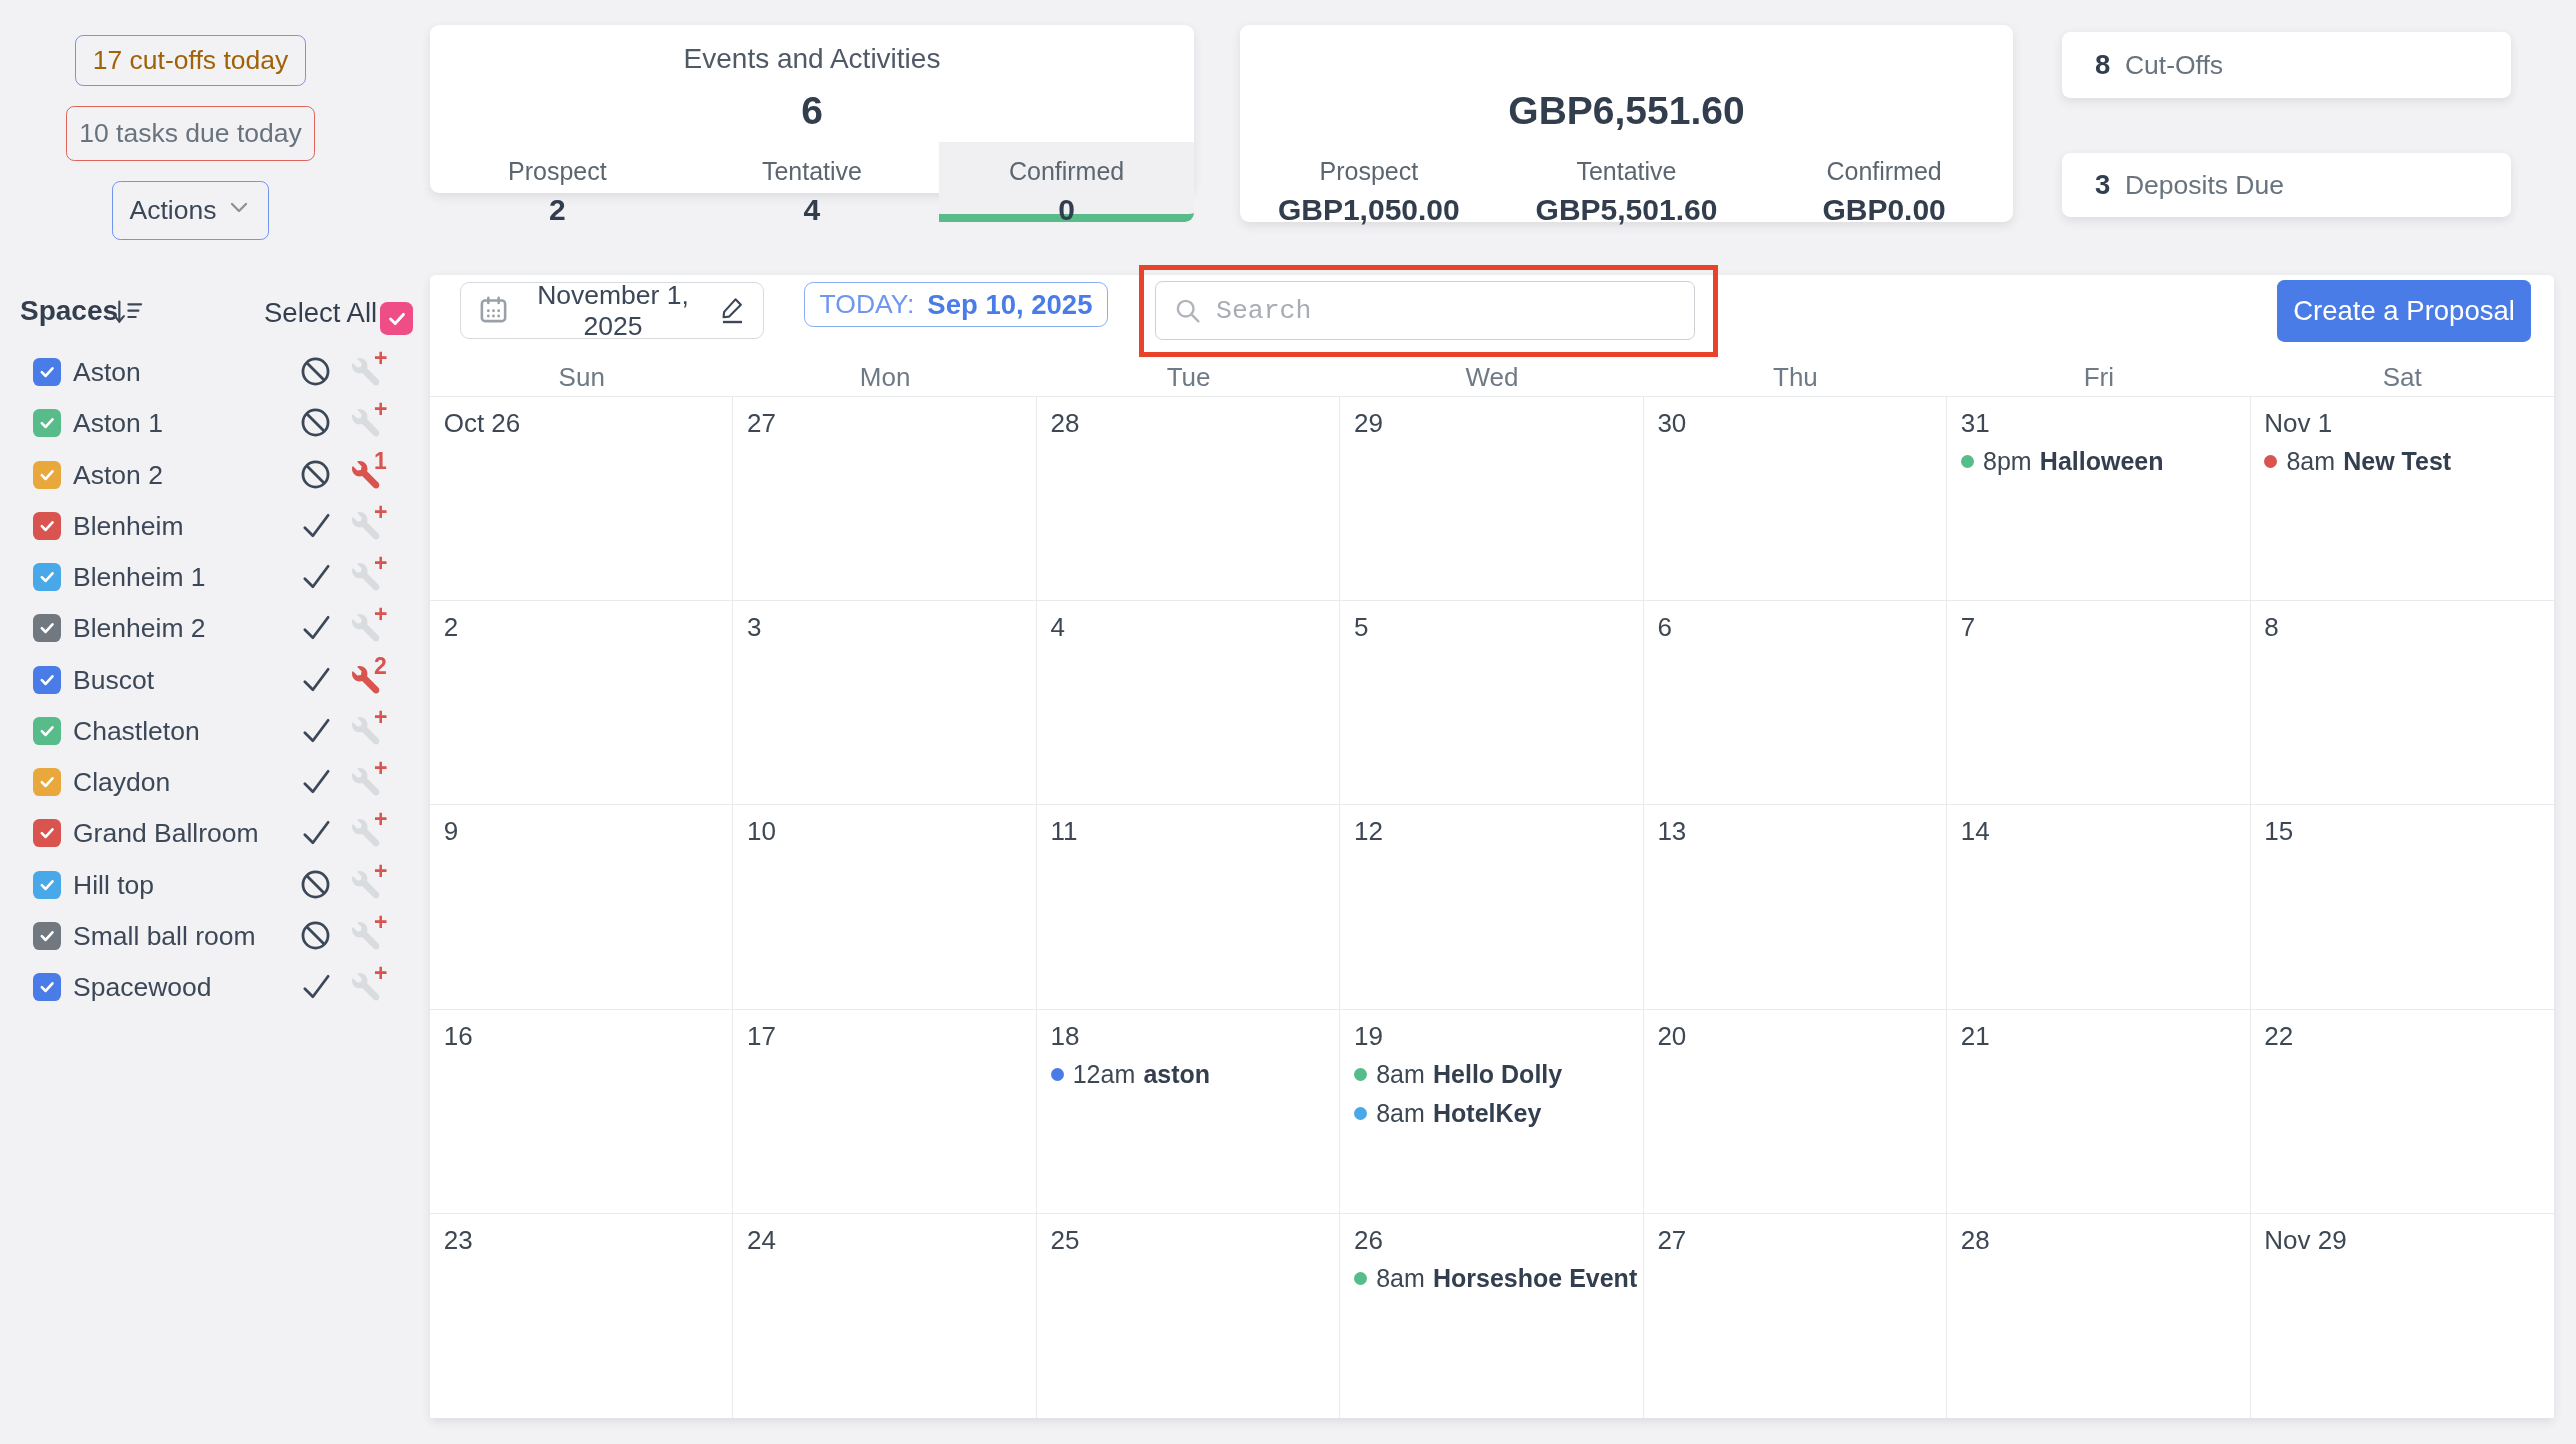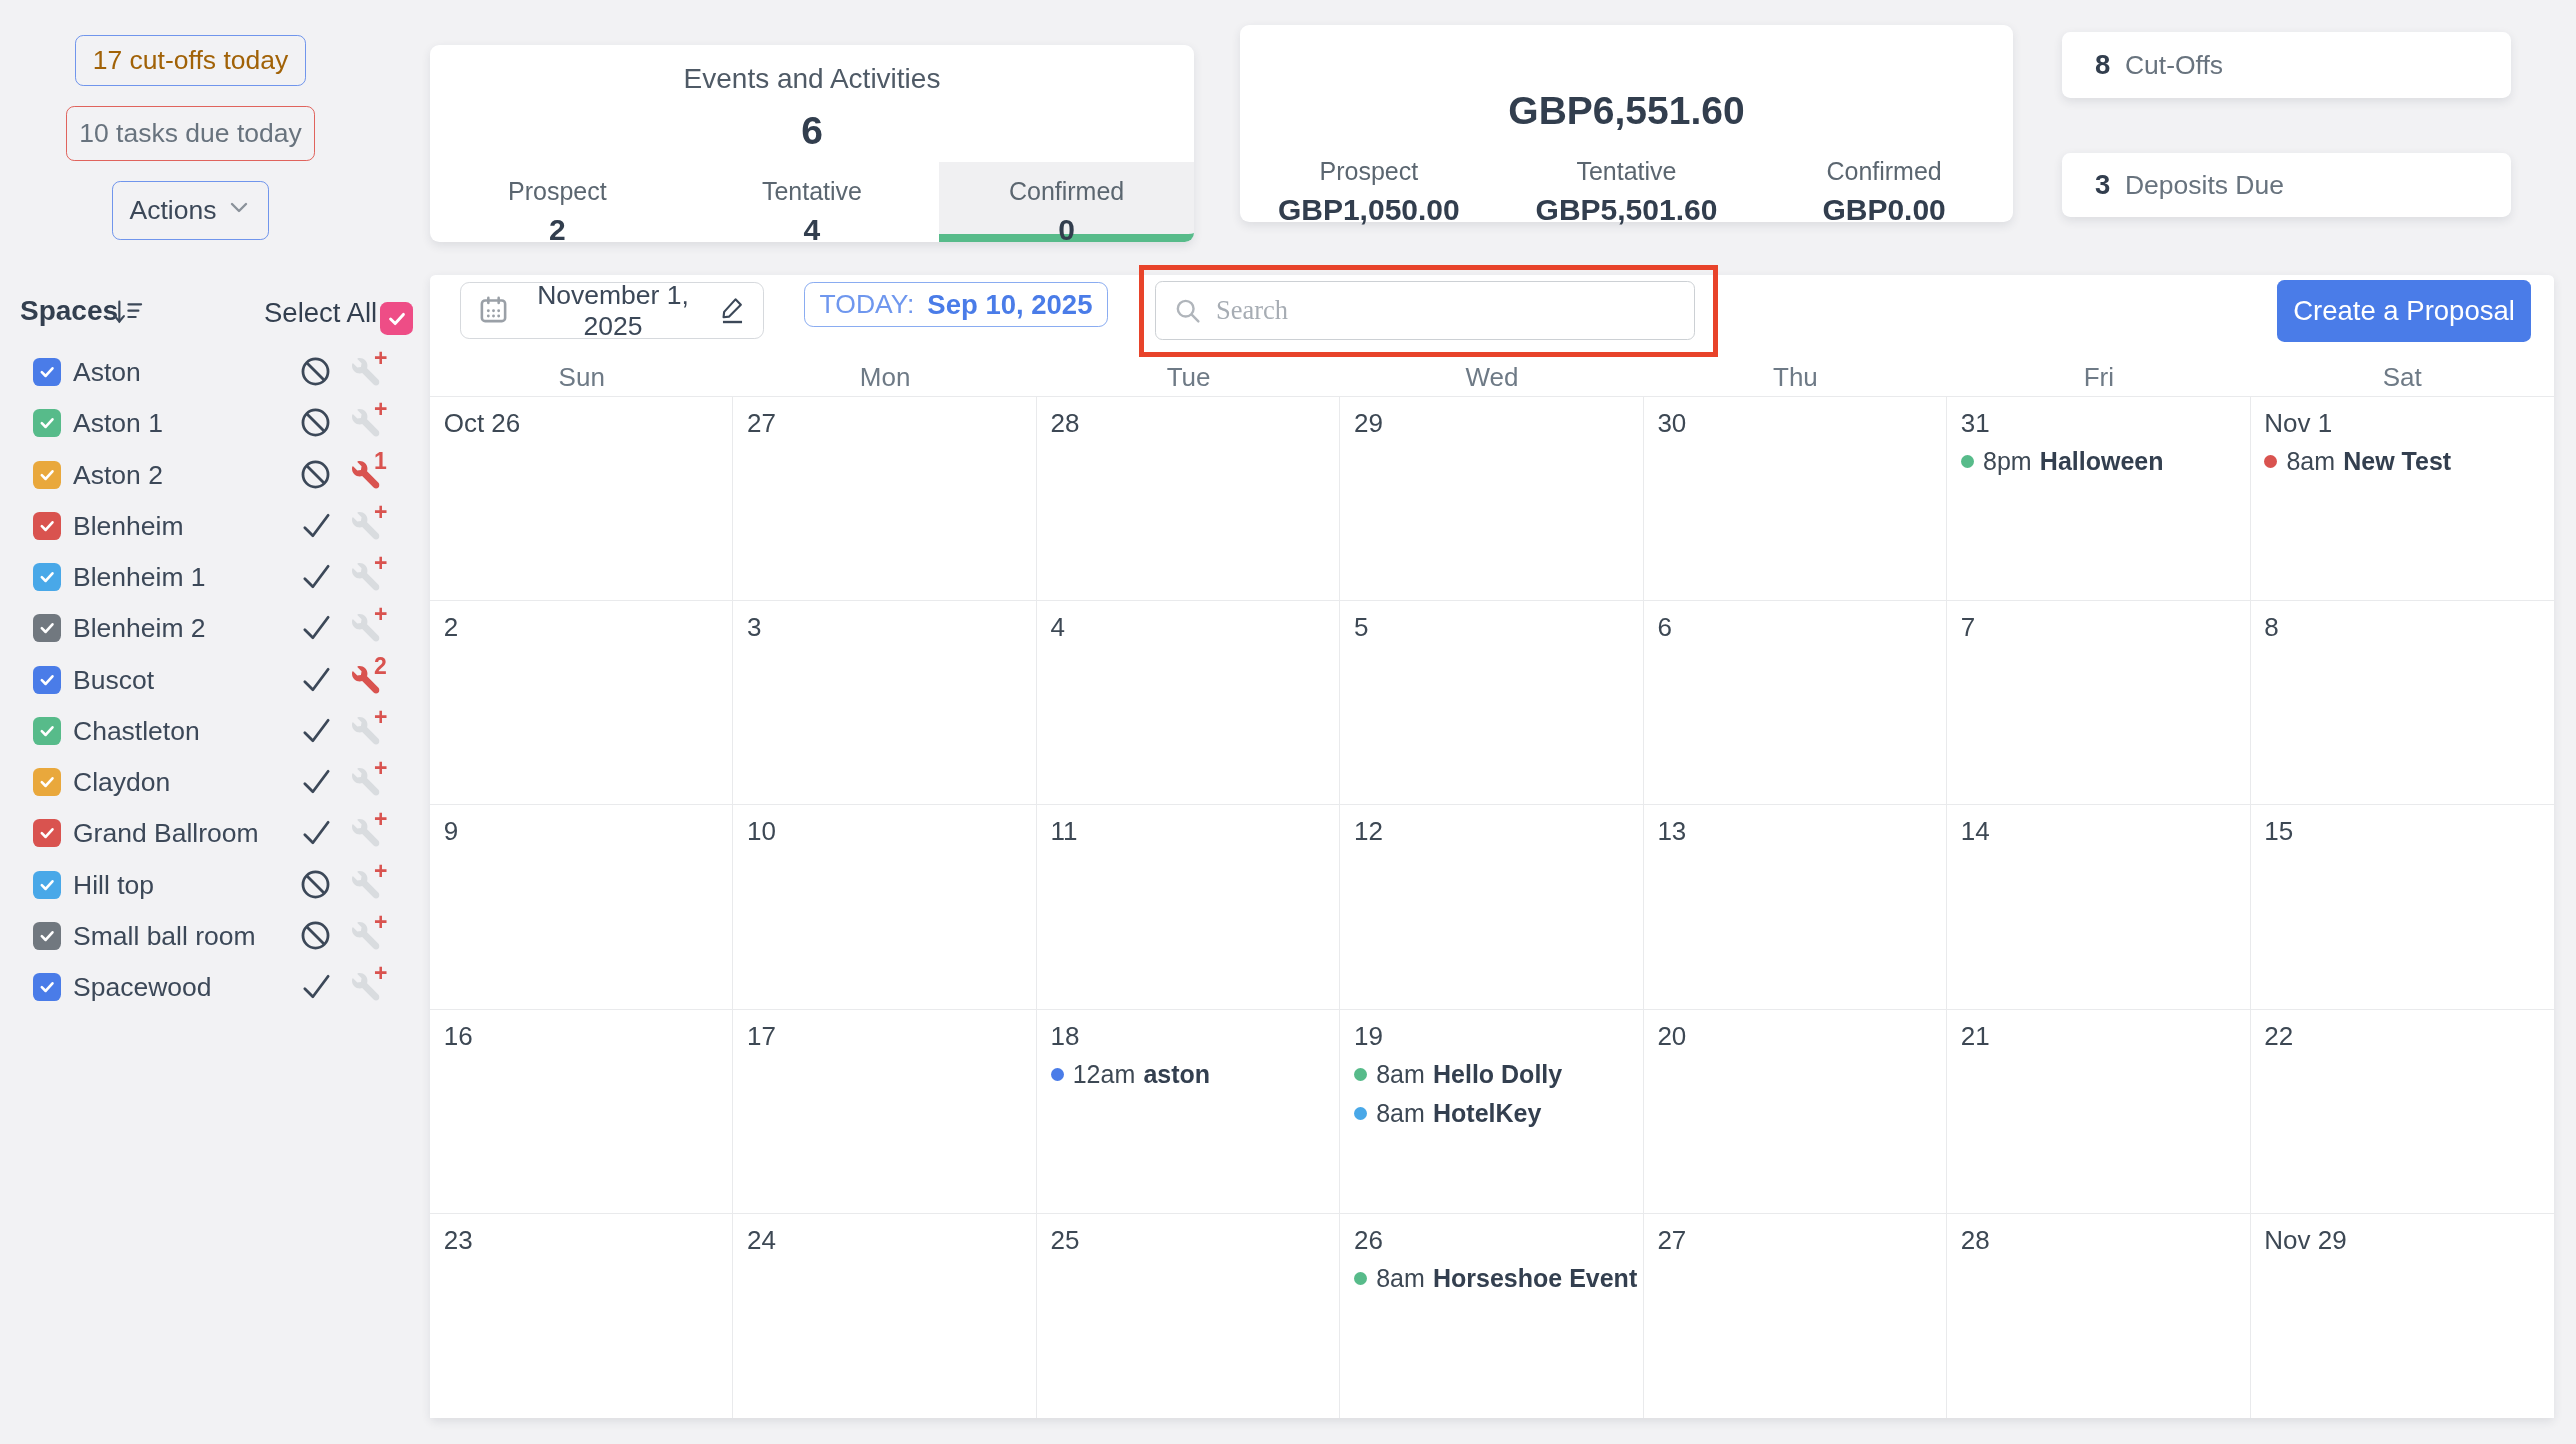--- a/index.html
+++ b/index.html
@@ -20,21 +20,21 @@
   .btn-outline {
     display: flex; align-items: center; justify-content: center;
     border-radius: 8.2px; background: transparent; cursor: pointer;
     font-size: 26.5px;
   }
   
   #btn-cutoffs { left: 75px; top: 35px; width: 231px; height: 51px; border: 1.8px solid #7095ec; color: #a16207; }
   #btn-tasks   { left: 66px; top: 106px; width: 249px; height: 55px; border: 1.8px solid #e0635c; color: #68737e; }
   #btn-actions { left: 112px; top: 181px; width: 157px; height: 59px; border: 1.8px solid #7095ec; color: #3c4858; gap: 11px; }
   
-  #events-card  { left: 430px; top: 25px; width: 764px; height: 197px; margin-top: 20px; }
+  #events-card  { left: 430px; top: 25px; width: 764px; height: 168px; }
   #revenue-card { left: 1240px; top: 25px; width: 773px; height: 197px; }
   .sum-title { position: absolute; top: 18.3px; width: 100%; text-align: center; font-size: 28px; color: #4f5a66; }
   .sum-total { position: absolute; top: 64px; width: 100%; text-align: center; font-size: 39px; font-weight: bold; color: #323e4e; }
   .sum-col { position: absolute; top: 117px; width: 33.33%; height: 80px; text-align: center; }
   .sum-col .lbl { margin-top: 14.6px; font-size: 25px; color: #5b6670; }
   .sum-col .val { margin-top: 7.3px; font-size: 30px; font-weight: 600; color: #323e4e; }
   .sum-col.c0 { left: 0; } .sum-col.c1 { left: 33.33%; } .sum-col.c2 { left: 66.66%; }
   .sum-col.active { background: #f0f0f2; border-bottom: 8.2px solid #57bb8a; border-radius: 0 0 9.2px 0; }
   .mini-card { display: flex; align-items: center; padding-left: 33px; gap: 14.6px; border-radius: 8.2px; }
   #cutoffs-card  { left: 2062px; top: 32px; width: 449px; height: 66px; }
@@ -58,21 +58,21 @@
   #calendar-panel { left: 430px; top: 275px; width: 2124px; height: 1143px; border-radius: 5.5px; }
   #date-picker { left: 460px; top: 282px; width: 304px; height: 57px; background: #fff; border: 1.8px solid #d6d9dd;
     border-radius: 9.2px; display: flex; align-items: center; padding: 0 16.5px; gap: 14.6px; cursor: pointer; }
   #date-picker .txt { font-size: 26.5px; color: #3c4858; flex: 1; text-align: center; }
   #today-btn { left: 804px; top: 282px; width: 304px; height: 45px; border: 1.8px solid #8aacf1; border-radius: 9.2px;
     display: flex; align-items: center; justify-content: center; gap: 13px; cursor: pointer; background: #fff; }
   #today-btn .t1 { font-size: 26.5px; color: #6f97ee; }
   #today-btn .t2 { font-size: 27.5px; font-weight: bold; color: #4a7ce8; }
   #search-wrap { left: 1155px; top: 281px; width: 540px; height: 59px; }
   #search-input { width: 100%; height: 100%; border: 1.8px solid #ccd0d4; border-radius: 7.3px; padding: 0 15px 0 60px;
-    font-size: 26.5px; color: #3c4858; background: #fff; outline: none; font-family: Liberation Serif, serif; }
+    font-size: 26.5px; color: #3c4858; background: #fff; outline: none; font-family: Liberation Mono, monospace; }
   #search-input::placeholder { color: #a7adb4; }
   #search-icon { position: absolute; left: 18.3px; top: 14.6px; pointer-events: none; }
   #annotation-rect { left: 1139px; top: 265px; width: 579px; height: 92px; border: 5.5px solid #e8432a; pointer-events: none; z-index: 5; }
   #create-proposal-btn { left: 2277px; top: 280px; width: 254px; height: 62px; background: #4a7ce8; color: #fff;
     border: none; border-radius: 7.3px; font-size: 27.5px; cursor: pointer; font-family: "Liberation Sans", sans-serif; }
   
   #day-headers { left: 430px; top: 359px; width: 2124px; height: 37px; display: grid; grid-template-columns: repeat(7,1fr); }
   .day-header { text-align: center; font-size: 26px; color: #6e7a86; line-height: 37px; }
   #grid { left: 430px; top: 396px; width: 2124px; height: 1022px; display: grid;
     grid-template-columns: repeat(7,1fr); grid-template-rows: repeat(5,1fr); border-top: 0.9px solid #e9eaec; }

